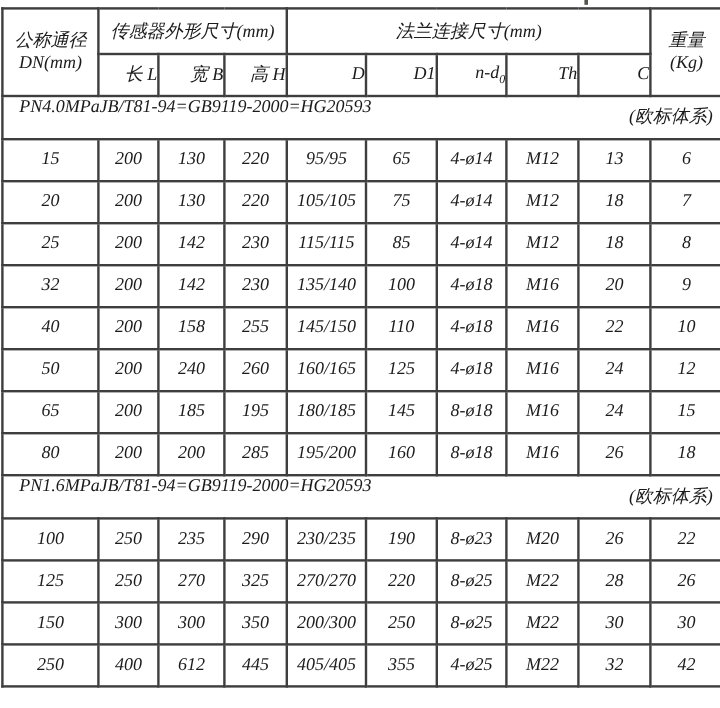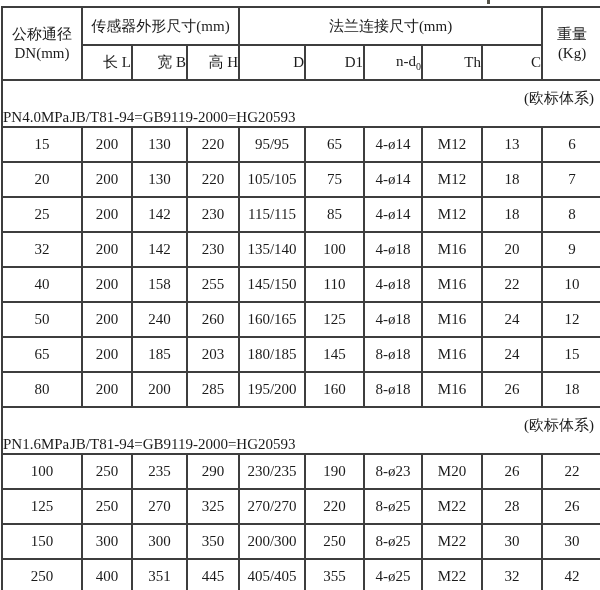--- a/index.html
+++ b/index.html
@@ -8,20 +8,21 @@
     background: #ffffff;
     width: 600px;
     height: 590px;
     overflow: hidden;
     font-family: "Liberation Serif", "DejaVu Serif", serif;
   }
   .page {
     position: relative;
     width: 600px;
     height: 590px;
+    font-style: italic;
   }
   .crop-fragment {
     position: absolute;
     left: 487px;
     top: 0;
     width: 3px;
     height: 4px;
     background: #55544a;
   }
   table.spec {
@@ -47,22 +48,22 @@
   }
   thead tr.group-row th { height: 36px; }
   thead tr.sub-row th { height: 33px; text-align: right; }
   .two-line div { line-height: 19px; }
   tbody tr.section-row td {
     height: 34px;
     text-align: left;
   }
   tbody tr.section-row .pressure {
     display: inline-block;
+    padding-left: 13px;
     width: 67px;
-    margin-top: 28px;
   }
   tbody tr.section-row .standard {
     display: inline-block;
   }
   tbody tr.section-row .system {
     float: right;
     padding-right: 7px;
     line-height: 34px;
   }
   tbody tr.data-row td { height: 33px; }
@@ -185,21 +186,21 @@
           <td>125</td>
           <td>4-ø18</td>
           <td>M16</td>
           <td>24</td>
           <td>12</td>
         </tr>
         <tr class="data-row">
           <td>65</td>
           <td>200</td>
           <td>185</td>
-          <td>203</td>
+          <td>195</td>
           <td>180/185</td>
           <td>145</td>
           <td>8-ø18</td>
           <td>M16</td>
           <td>24</td>
           <td>15</td>
         </tr>
         <tr class="data-row">
           <td>80</td>
           <td>200</td>
@@ -247,21 +248,21 @@
           <td>200/300</td>
           <td>250</td>
           <td>8-ø25</td>
           <td>M22</td>
           <td>30</td>
           <td>30</td>
         </tr>
         <tr class="data-row">
           <td>250</td>
           <td>400</td>
-          <td>351</td>
+          <td>612</td>
           <td>445</td>
           <td>405/405</td>
           <td>355</td>
           <td>4-ø25</td>
           <td>M22</td>
           <td>32</td>
           <td>42</td>
         </tr>
       </tbody>
   </table>

